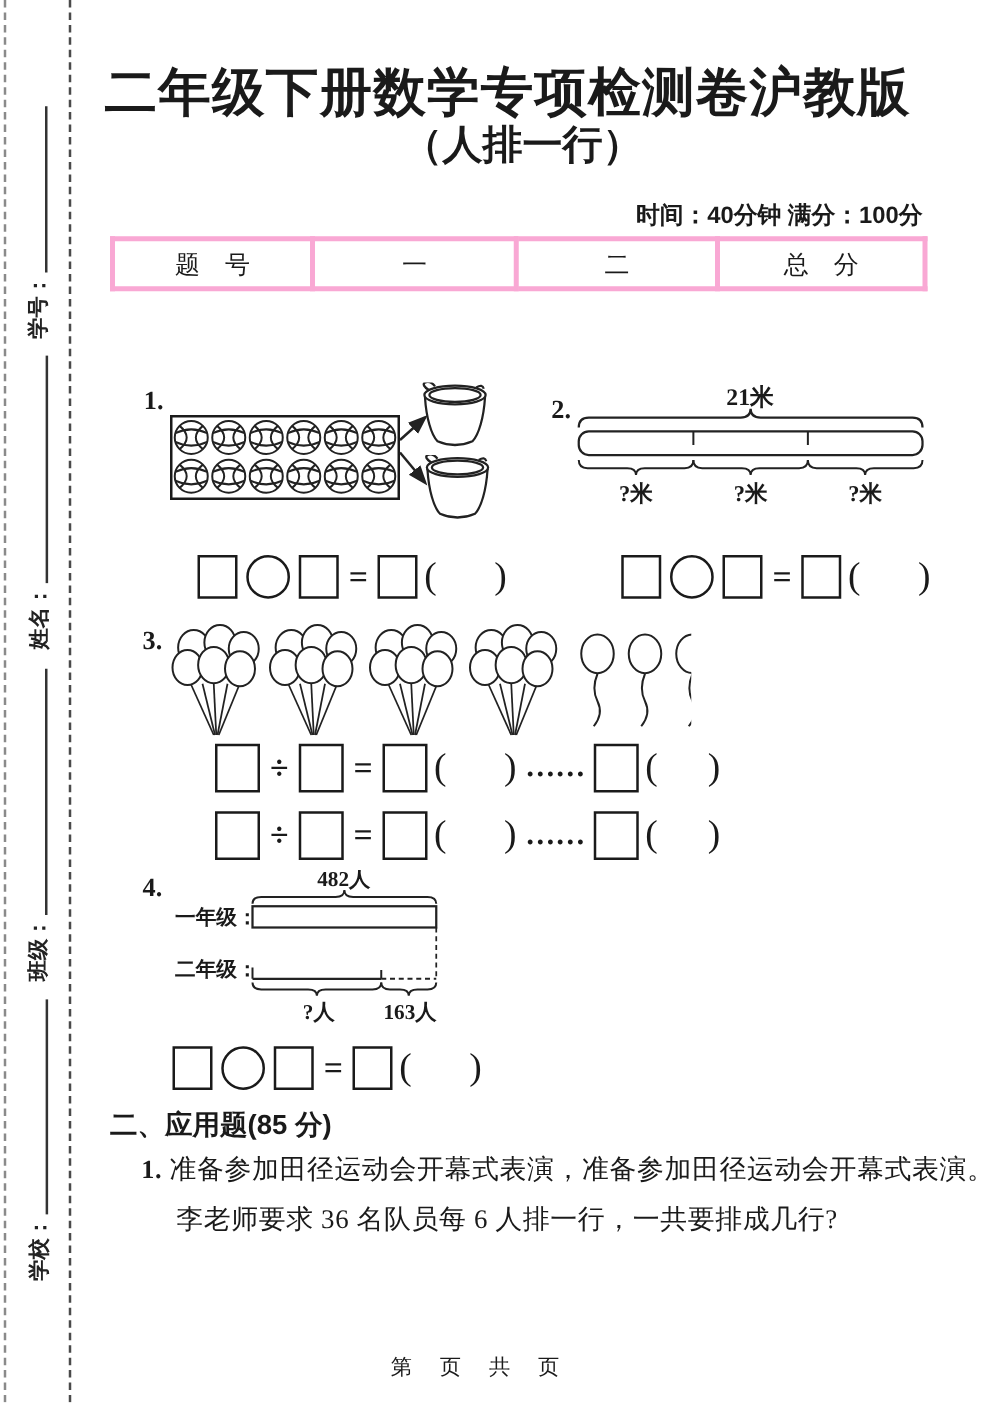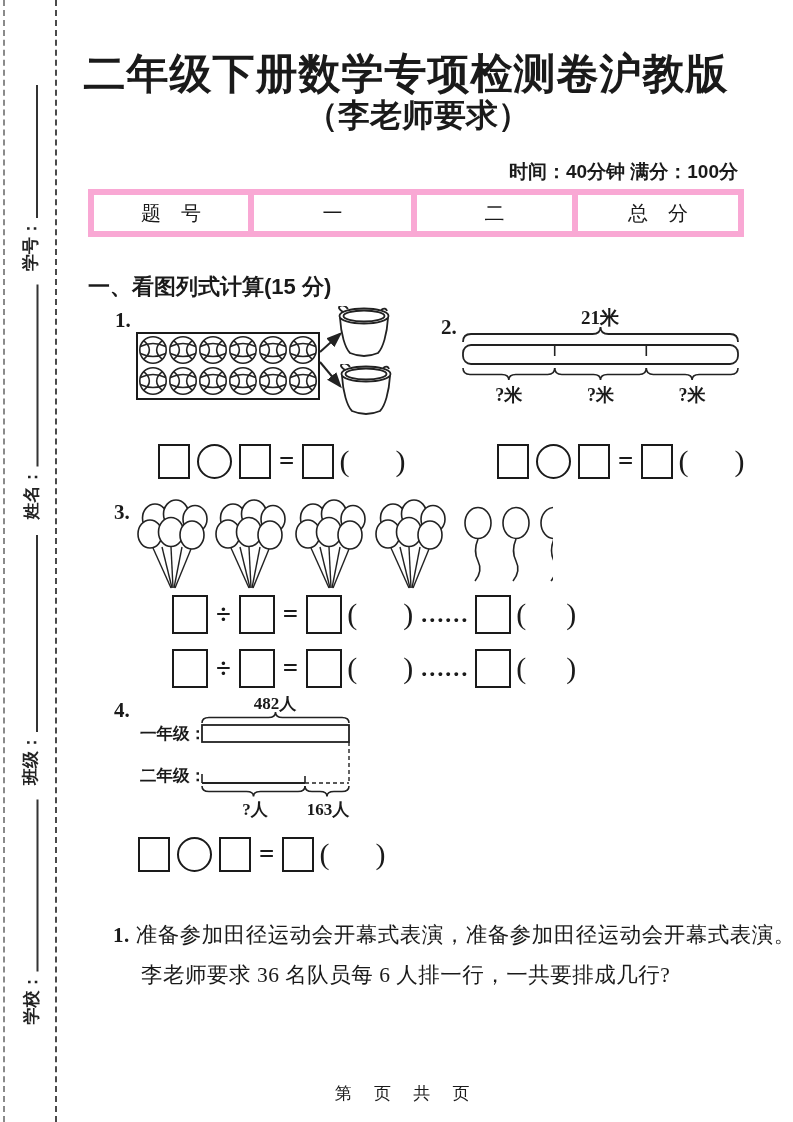--- a/index.html
+++ b/index.html
@@ -21,41 +21,41 @@
   .title{left:44px;top:20px;width:724px;text-align:center;
          font-family:"Liberation Sans",sans-serif;font-weight:900;font-size:42px;letter-spacing:1px;margin-top:26px;}
   .subtitle{left:56px;top:94px;width:724px;text-align:center;
          font-family:"Liberation Sans",sans-serif;font-weight:900;font-size:32px;}
   .meta{left:380px;top:159px;width:358px;text-align:right;
          font-family:Liberation Sans, sans-serif;font-weight:700;font-size:19px;}
 
   
   .score-table{position:absolute;left:88px;top:189px;width:650px;border-collapse:collapse;
                font-size:20px;border:3px solid #1a1a1a;table-layout:fixed;}
-  .score-table td{border:6px solid #f9a8d4;text-align:center;height:36px;padding:0;}
+  .score-table td{border:4px solid #f9a8d4;text-align:center;height:36px;padding:0;}
 
   .sec-head{font-family:"Liberation Sans",sans-serif;font-weight:800;font-size:22px;}
   .qnum{font-weight:700;font-size:21px;font-family:"Liberation Serif",serif;}
 
   
   .eq{position:absolute;display:flex;align-items:center;gap:5px;height:40px;}
   .sq{width:28px;height:31px;border:2.2px solid #1a1a1a;background:#fff;}
   .sq2{width:32px;height:35px;border:2.2px solid #1a1a1a;background:#fff;}
   .ci{width:31px;height:31px;border:2.2px solid #1a1a1a;border-radius:50%;margin:0 2px;background:#fff;}
   .op{font-size:27px;font-weight:700;line-height:1;margin:0 3px;}
   .par{font-size:30px;line-height:1;font-weight:500;}
   .gap{width:36px;height:30px;}
   .gap2{width:30px;height:30px;}
   .dots{font-size:24px;font-weight:700;line-height:1;margin:0 2px;}
 
   
   .bbox{left:136px;top:332px;width:184px;height:68px;border:2px solid #1a1a1a;box-sizing:border-box;}
 
   .kai-line{font-size:21.5px;letter-spacing:0.5px;white-space:nowrap;}
-  .footer{left:0;top:1082px;width:764px;text-align:center;font-size:17px;letter-spacing:4px;word-spacing:10px;padding-left:22px;}
+  .footer{left:0;top:1082px;width:764px;text-align:center;font-size:17px;letter-spacing:4px;word-spacing:10px;}
 
   svg{display:block;}
   .svgtext{font-family:"Liberation Serif",serif;fill:#1a1a1a;}
 </style>
 </head>
 <body>
 
 <div class="page">
 
   <svg width="0" height="0" style="position:absolute" aria-hidden="true">
@@ -110,41 +110,40 @@
   <div class="side-entry" style="left:-95px;top:649px;width:250px;">
     <span>班级：</span>
     <span class="side-fill"></span>
   </div>
   <div class="side-entry" style="left:-82px;top:901px;width:225px;">
     <span>学校：</span>
     <span class="side-fill"></span>
   </div>
 
   <div class="abs title">二年级下册数学专项检测卷沪教版</div>
-  <div class="abs subtitle">（李老师要求）</div>
+  <div class="abs subtitle">（人排一行）</div>
   <div class="abs meta">时间：40分钟  满分：100分</div>
 
   <table class="score-table">
     <colgroup>
         <col style="width:160px">
         <col style="width:163px">
         <col style="width:161px">
         <col style="width:166px">
       </colgroup>
     <tbody>
         <tr>
       <td>题　号</td>
       <td>一</td>
       <td>二</td>
       <td>总　分</td>
     </tr>
   </tbody>
     </table>
 
-  <div class="abs sec-head" style="left:88px;top:272px;">一、看图列式计算(15 分)</div>
 
   <div class="abs qnum" style="left:115px;top:308px;">1.</div>
   <div class="abs bbox">
     <svg width="180" height="64" viewBox="0 0 180 64">
       <use href="#sym-basketball" transform="translate(15,16)"></use>
         <use href="#sym-basketball" transform="translate(45,16)"></use>
       <use href="#sym-basketball" transform="translate(75,16)"></use>
         <use href="#sym-basketball" transform="translate(105,16)"></use>
       <use href="#sym-basketball" transform="translate(135,16)"></use>
         <use href="#sym-basketball" transform="translate(165,16)"></use>
@@ -270,20 +269,21 @@
     <span class="sq"></span>
     <span class="ci"></span>
     <span class="sq"></span>
     <span class="op">=</span>
     <span class="sq"></span>
     <span class="par">(</span>
     <span class="gap"></span>
     <span class="par">)</span>
   </div>
 
+  <div class="abs sec-head" style="left:88px;top:885px;">二、应用题(85 分)</div>
   <div class="abs kai-line" style="left:113px;top:920px;">
     <span class="qnum">1.</span>
     <span>准备参加田径运动会开幕式表演，准备参加田径运动会开幕式表演。</span>
   </div>
   <div class="abs kai-line" style="left:141px;top:960px;">李老师要求 36 名队员每 6 人排一行，一共要排成几行?</div>
 
   <div class="abs footer">第 页 共 页</div>
 
 </div>
 

